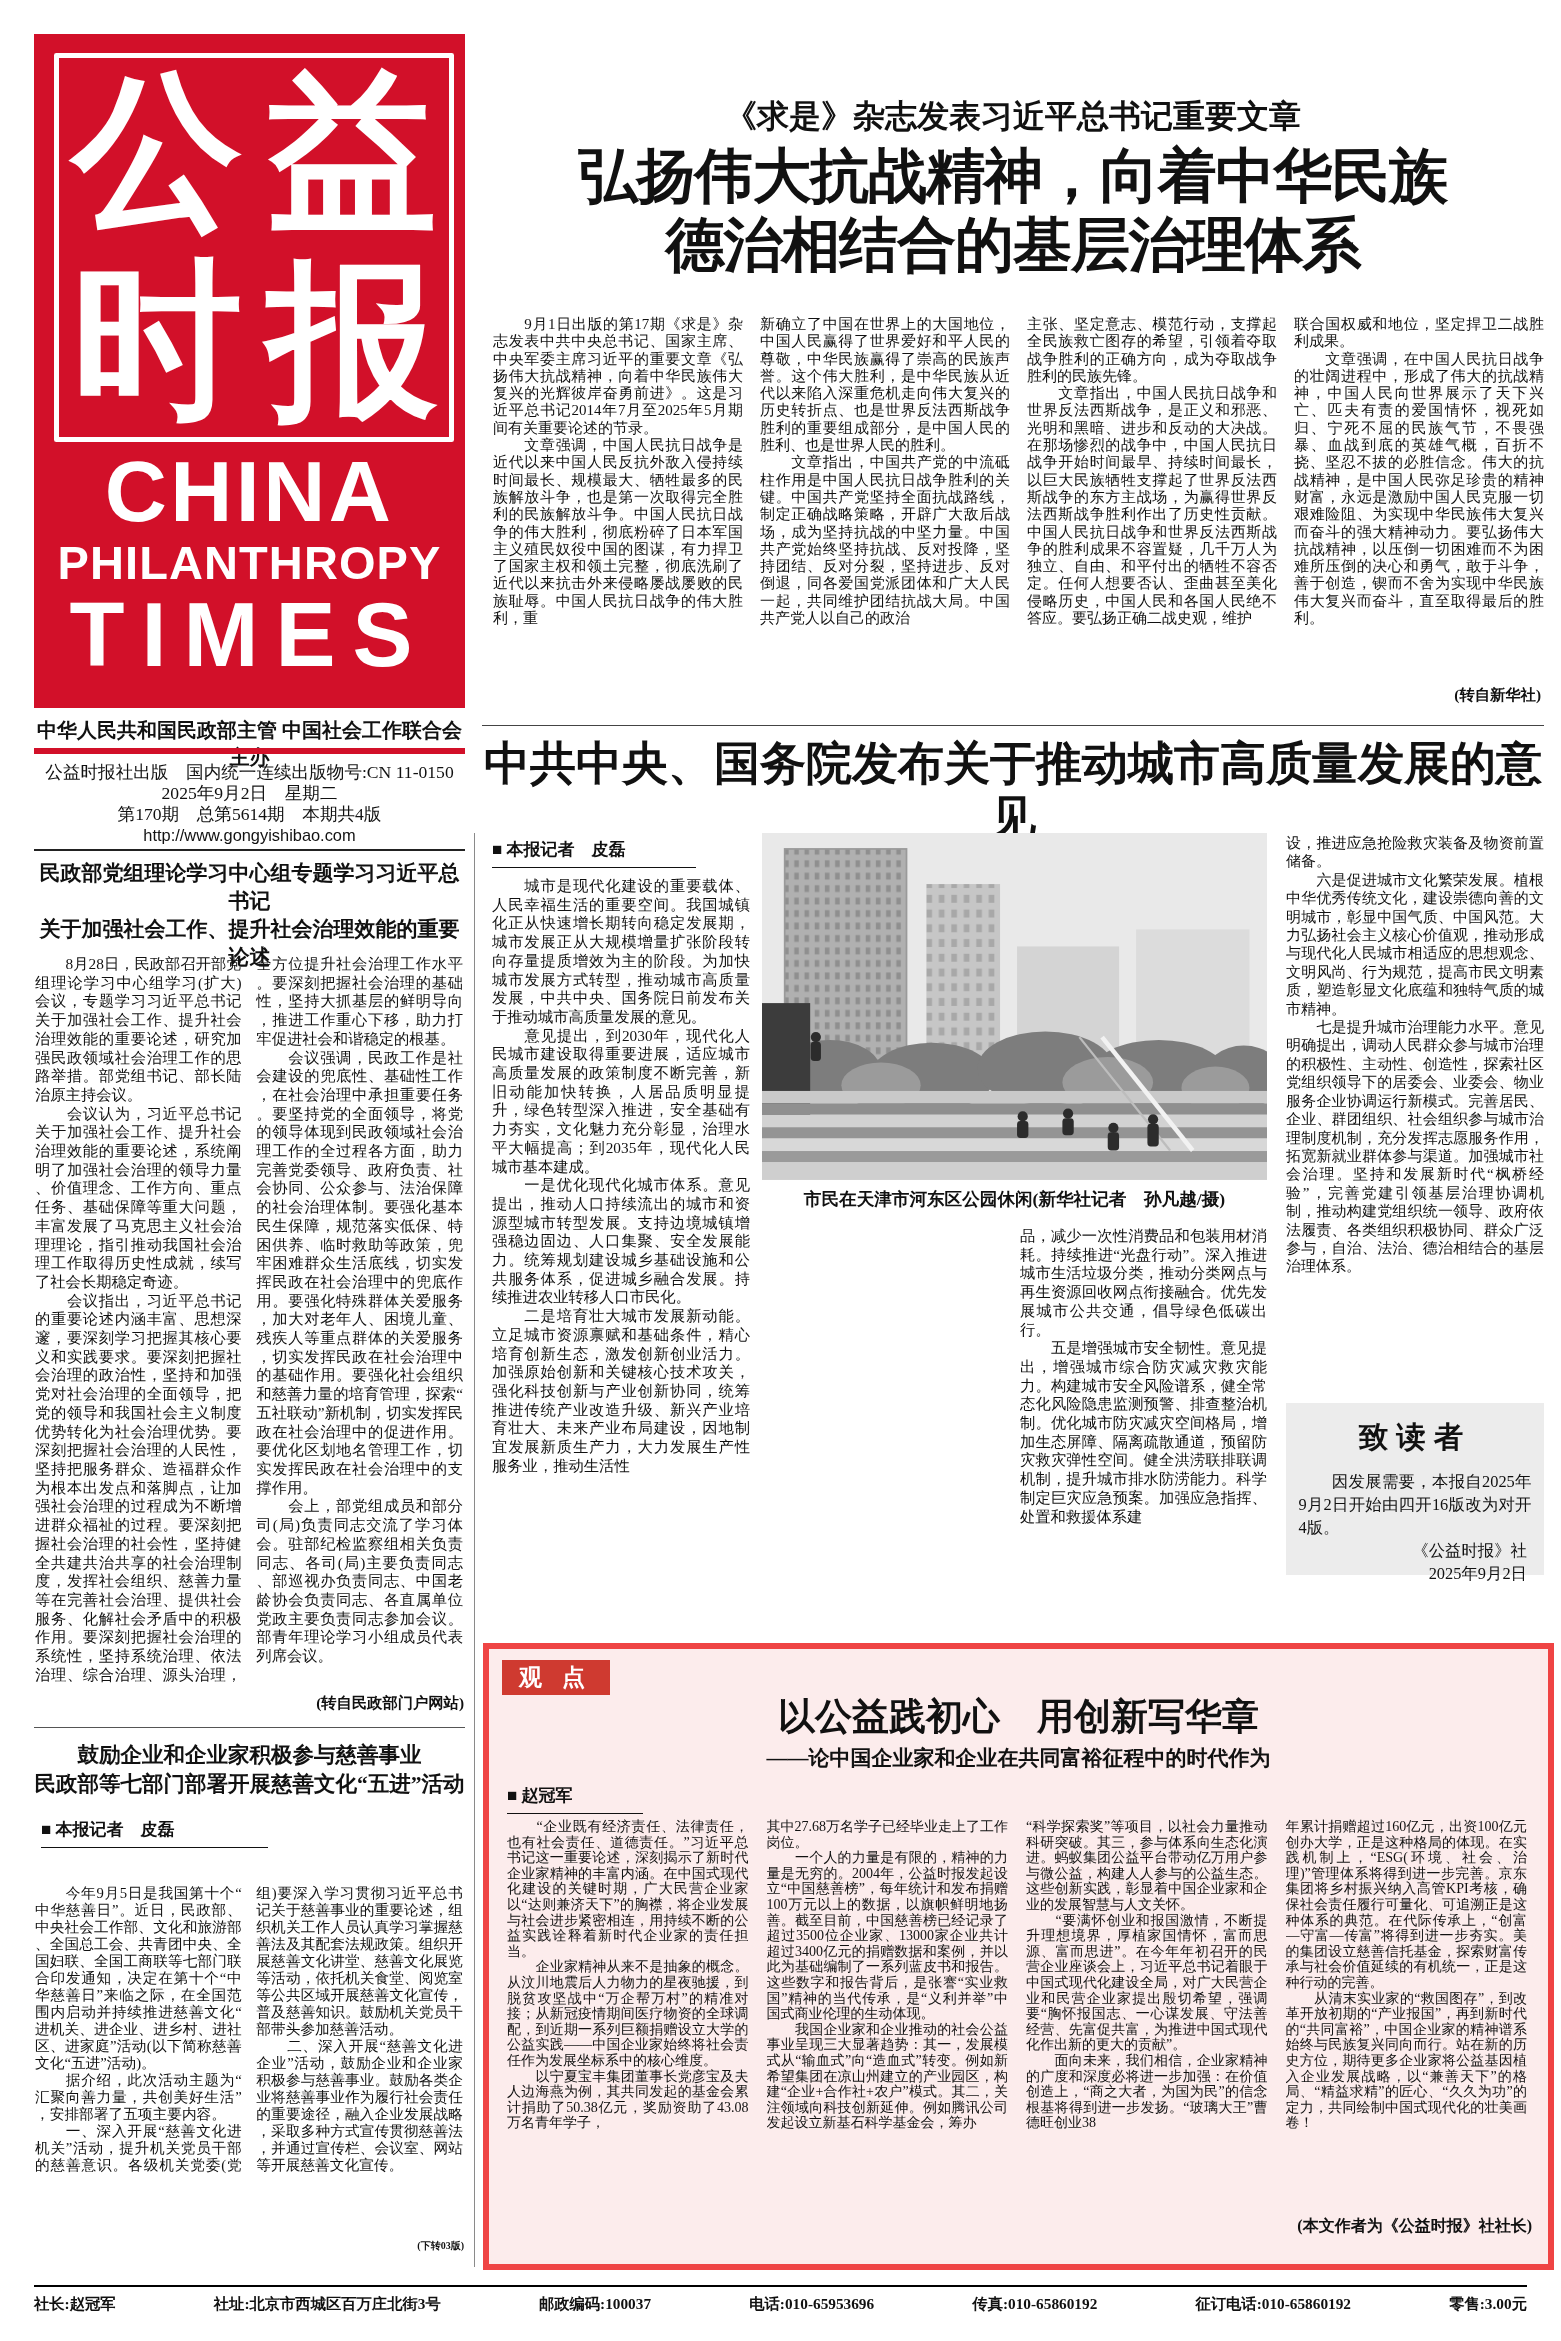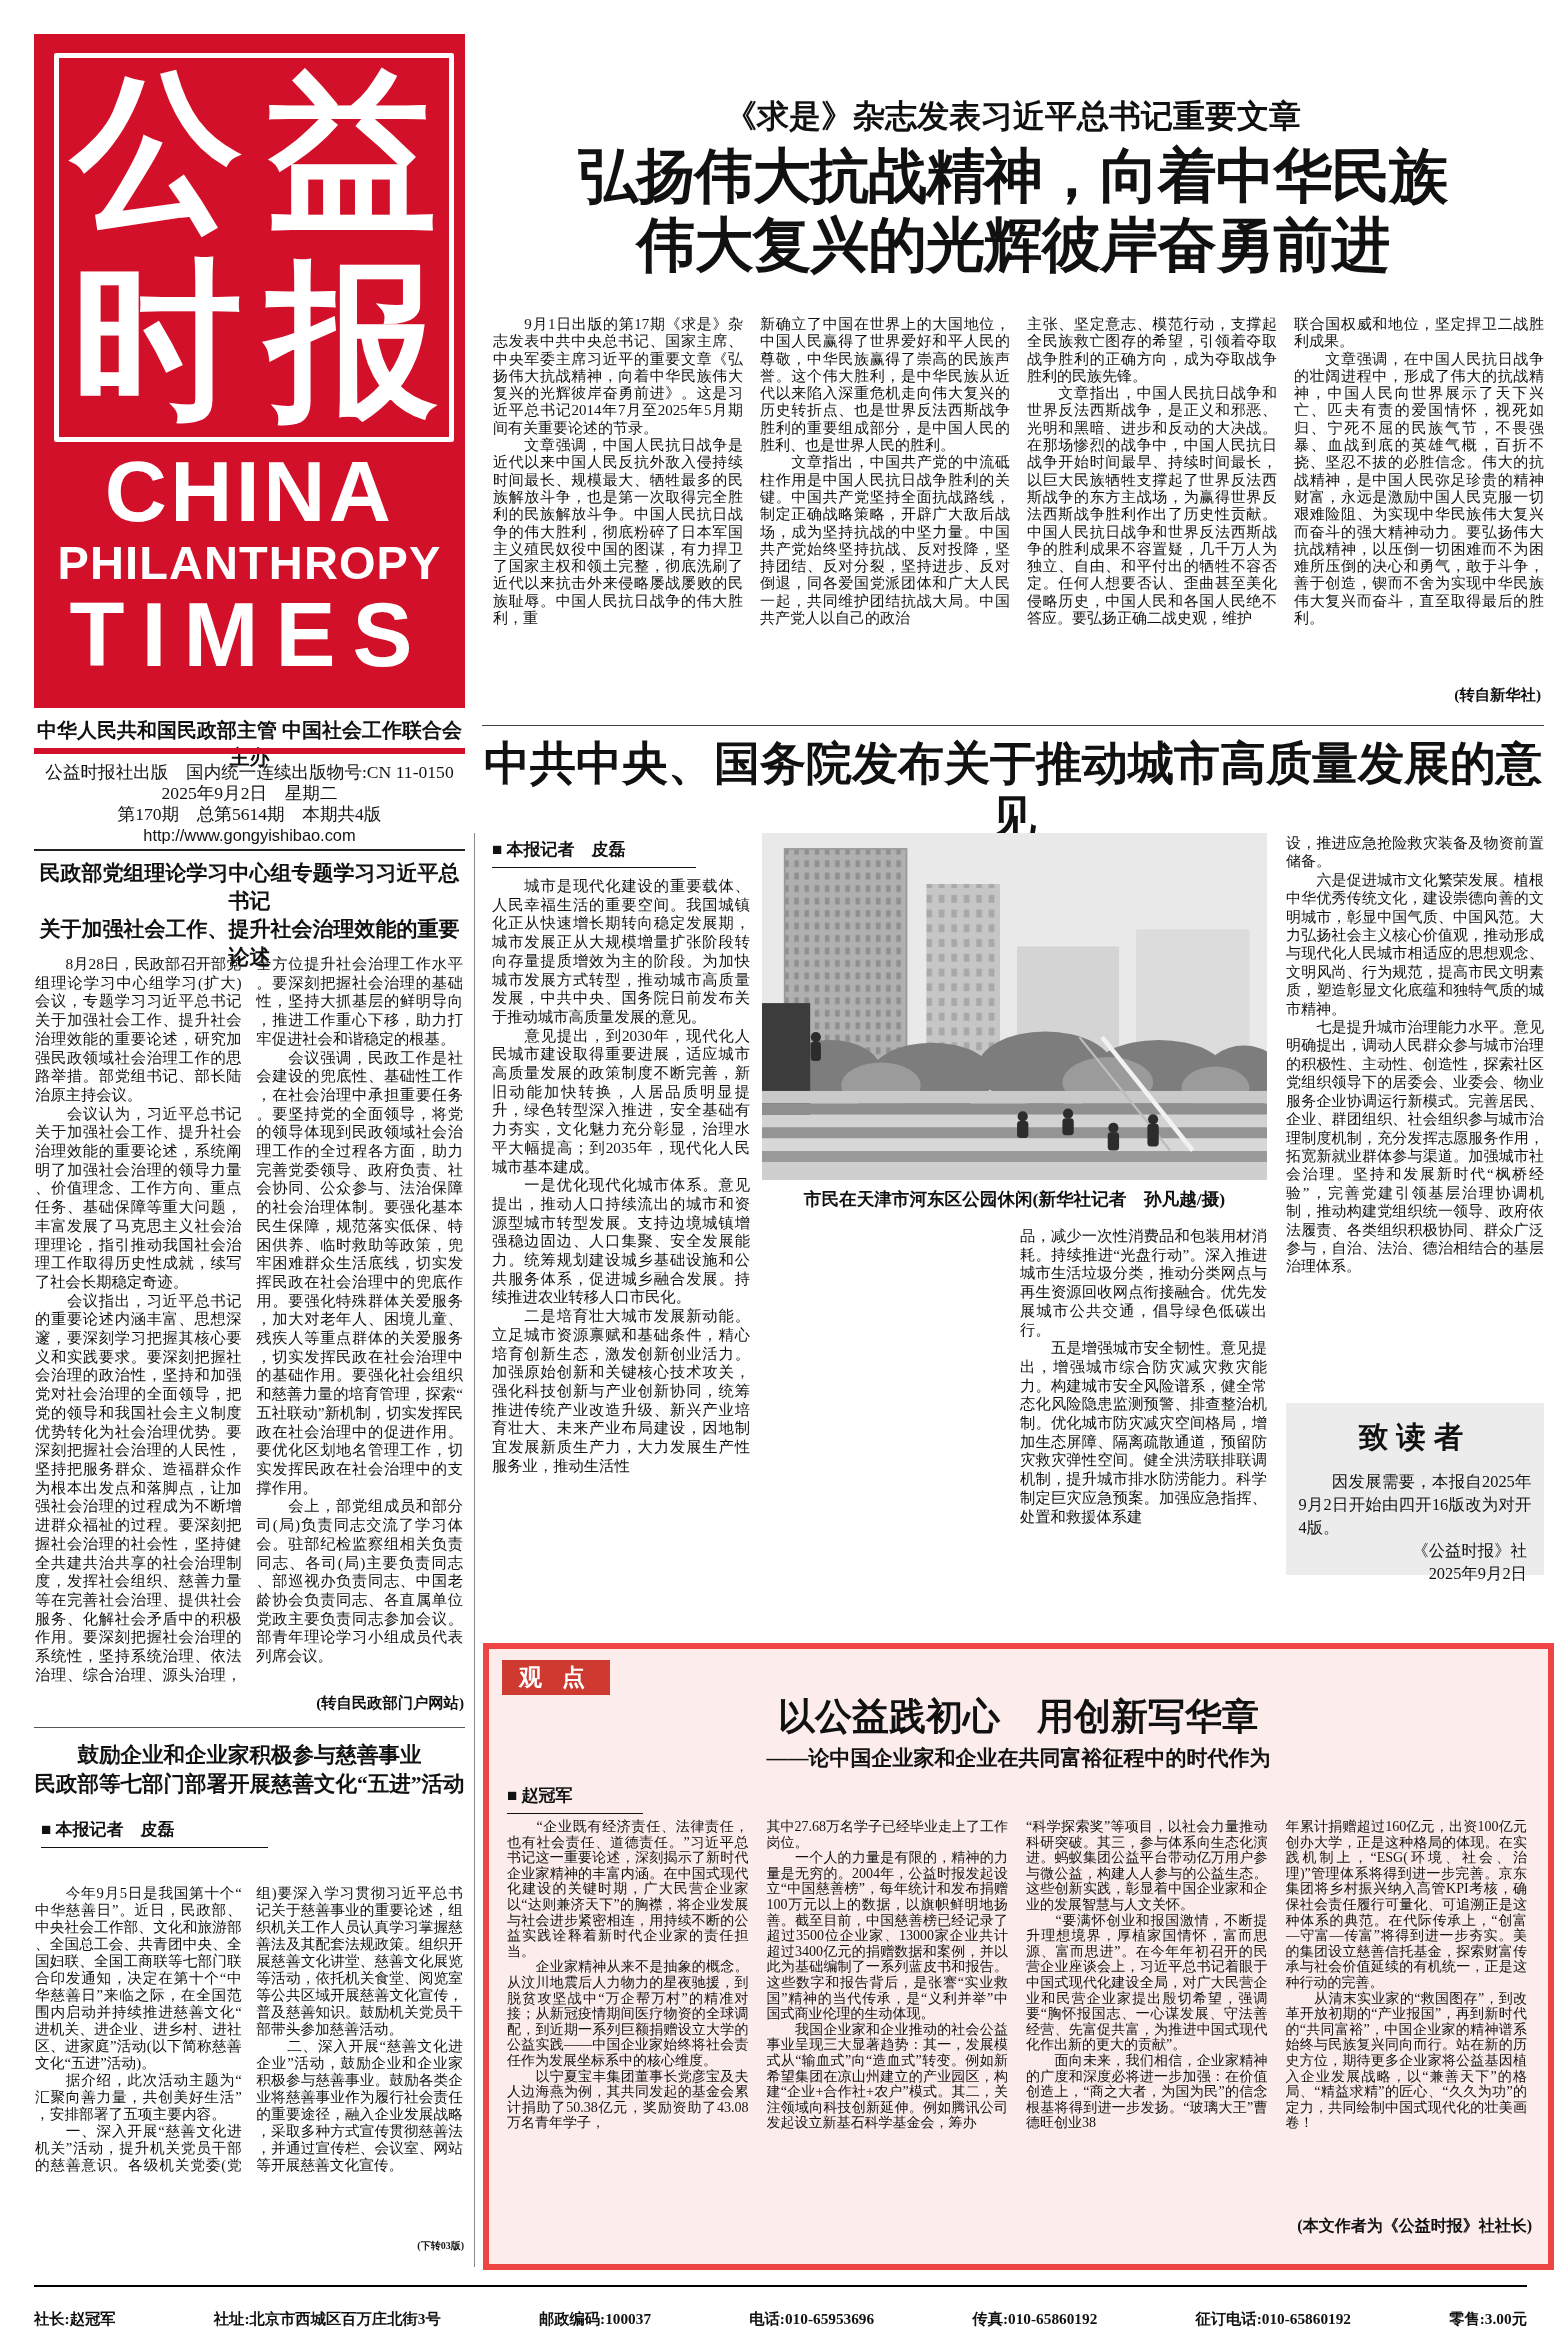--- a/index.html
+++ b/index.html
@@ -69,21 +69,21 @@
   .op-label{position:absolute;left:12.5px;top:11.3px;width:108px;height:35px;background:#cf3a30;color:#fff;
             font-family:"Liberation Sans",sans-serif;font-weight:900;font-size:23px;line-height:35px;text-align:center;letter-spacing:6.8px;}
   .op-headline{position:absolute;left:0;top:43px;width:100%;font-size:37px;}
   .op-subtitle{position:absolute;left:0;top:95px;width:100%;text-align:center;font-weight:900;font-size:21px;}
   .op-byline{position:absolute;left:18px;top:135px;width:136px;}
   .op-cols{position:absolute;left:18px;top:170px;width:1020px;height:420px;display:flex;gap:18px;}
   .op-col{flex:1;text-align:justify;word-break:break-all;white-space:pre-line;overflow:hidden;
           font-size:14px;line-height:15.6px;}
   .op-note{position:absolute;right:16px;top:567px;width:317px;font-size:16px;font-weight:900;text-align:right;}
   
-  .footer{position:absolute;left:34px;top:2285px;width:1493px;border-top:2.8px solid #000;padding-top:22px;
+  .footer{position:absolute;left:34px;top:2285px;width:1493px;border-top:2.8px solid #000;padding-top:7px;
           display:flex;justify-content:space-between;font-weight:900;font-size:15.3px;font-family:"Liberation Serif",serif;}
 </style>
 </head>
 <body>
 
 <div class="page">
 
   <div class="masthead">
     <div class="logo-frame">
       <span class="logo-char">公</span>
@@ -129,21 +129,21 @@
 　　据介绍，此次活动主题为“汇聚向善力量，共创美好生活”，安排部署了五项主要内容。
 　　一、深入开展“慈善文化进机关”活动，提升机关党员干部的慈善意识。各级机关党委(党组)要深入学习贯彻习近平总书记关于慈善事业的重要论述，组织机关工作人员认真学习掌握慈善法及其配套法规政策。组织开展慈善文化讲堂、慈善文化展览等活动，依托机关食堂、阅览室等公共区域开展慈善文化宣传，普及慈善知识。鼓励机关党员干部带头参加慈善活动。
 　　二、深入开展“慈善文化进企业”活动，鼓励企业和企业家积极参与慈善事业。鼓励各类企业将慈善事业作为履行社会责任的重要途径，融入企业发展战略，采取多种方式宣传贯彻慈善法，并通过宣传栏、会议室、网站等开展慈善文化宣传。</div>
   <div class="charity-jump credit">(下转03版)</div>
 
   <div class="vsep"></div>
 
   <div class="lead-kicker headline-serif">《求是》杂志发表习近平总书记重要文章</div>
   <div class="lead-headline headline-serif">
     <div>弘扬伟大抗战精神，向着中华民族</div>
-    <div>伟大复兴的光辉彼岸奋勇前进</div>
+    <div>德治相结合的基层治理体系</div>
   </div>
   <div class="lead-cols">
     <div class="lead-col">　　9月1日出版的第17期《求是》杂志发表中共中央总书记、国家主席、中央军委主席习近平的重要文章《弘扬伟大抗战精神，向着中华民族伟大复兴的光辉彼岸奋勇前进》。这是习近平总书记2014年7月至2025年5月期间有关重要论述的节录。
 　　文章强调，中国人民抗日战争是近代以来中国人民反抗外敌入侵持续时间最长、规模最大、牺牲最多的民族解放斗争，也是第一次取得完全胜利的民族解放斗争。中国人民抗日战争的伟大胜利，彻底粉碎了日本军国主义殖民奴役中国的图谋，有力捍卫了国家主权和领土完整，彻底洗刷了近代以来抗击外来侵略屡战屡败的民族耻辱。中国人民抗日战争的伟大胜利，重</div>
     <div class="lead-col">新确立了中国在世界上的大国地位，中国人民赢得了世界爱好和平人民的尊敬，中华民族赢得了崇高的民族声誉。这个伟大胜利，是中华民族从近代以来陷入深重危机走向伟大复兴的历史转折点、也是世界反法西斯战争胜利的重要组成部分，是中国人民的胜利、也是世界人民的胜利。
 　　文章指出，中国共产党的中流砥柱作用是中国人民抗日战争胜利的关键。中国共产党坚持全面抗战路线，制定正确战略策略，开辟广大敌后战场，成为坚持抗战的中坚力量。中国共产党始终坚持抗战、反对投降，坚持团结、反对分裂，坚持进步、反对倒退，同各爱国党派团体和广大人民一起，共同维护团结抗战大局。中国共产党人以自己的政治</div>
     <div class="lead-col">主张、坚定意志、模范行动，支撑起全民族救亡图存的希望，引领着夺取战争胜利的正确方向，成为夺取战争胜利的民族先锋。
 　　文章指出，中国人民抗日战争和世界反法西斯战争，是正义和邪恶、光明和黑暗、进步和反动的大决战。在那场惨烈的战争中，中国人民抗日战争开始时间最早、持续时间最长，以巨大民族牺牲支撑起了世界反法西斯战争的东方主战场，为赢得世界反法西斯战争胜利作出了历史性贡献。中国人民抗日战争和世界反法西斯战争的胜利成果不容置疑，几千万人为独立、自由、和平付出的牺牲不容否定。任何人想要否认、歪曲甚至美化侵略历史，中国人民和各国人民绝不答应。要弘扬正确二战史观，维护</div>
     <div class="lead-col">联合国权威和地位，坚定捍卫二战胜利成果。
 　　文章强调，在中国人民抗日战争的壮阔进程中，形成了伟大的抗战精神，中国人民向世界展示了天下兴亡、匹夫有责的爱国情怀，视死如归、宁死不屈的民族气节，不畏强暴、血战到底的英雄气概，百折不挠、坚忍不拔的必胜信念。伟大的抗战精神，是中国人民弥足珍贵的精神财富，永远是激励中国人民克服一切艰难险阻、为实现中华民族伟大复兴而奋斗的强大精神动力。要弘扬伟大抗战精神，以压倒一切困难而不为困难所压倒的决心和勇气，敢于斗争，善于创造，锲而不舍为实现中华民族伟大复兴而奋斗，直至取得最后的胜利。</div>

